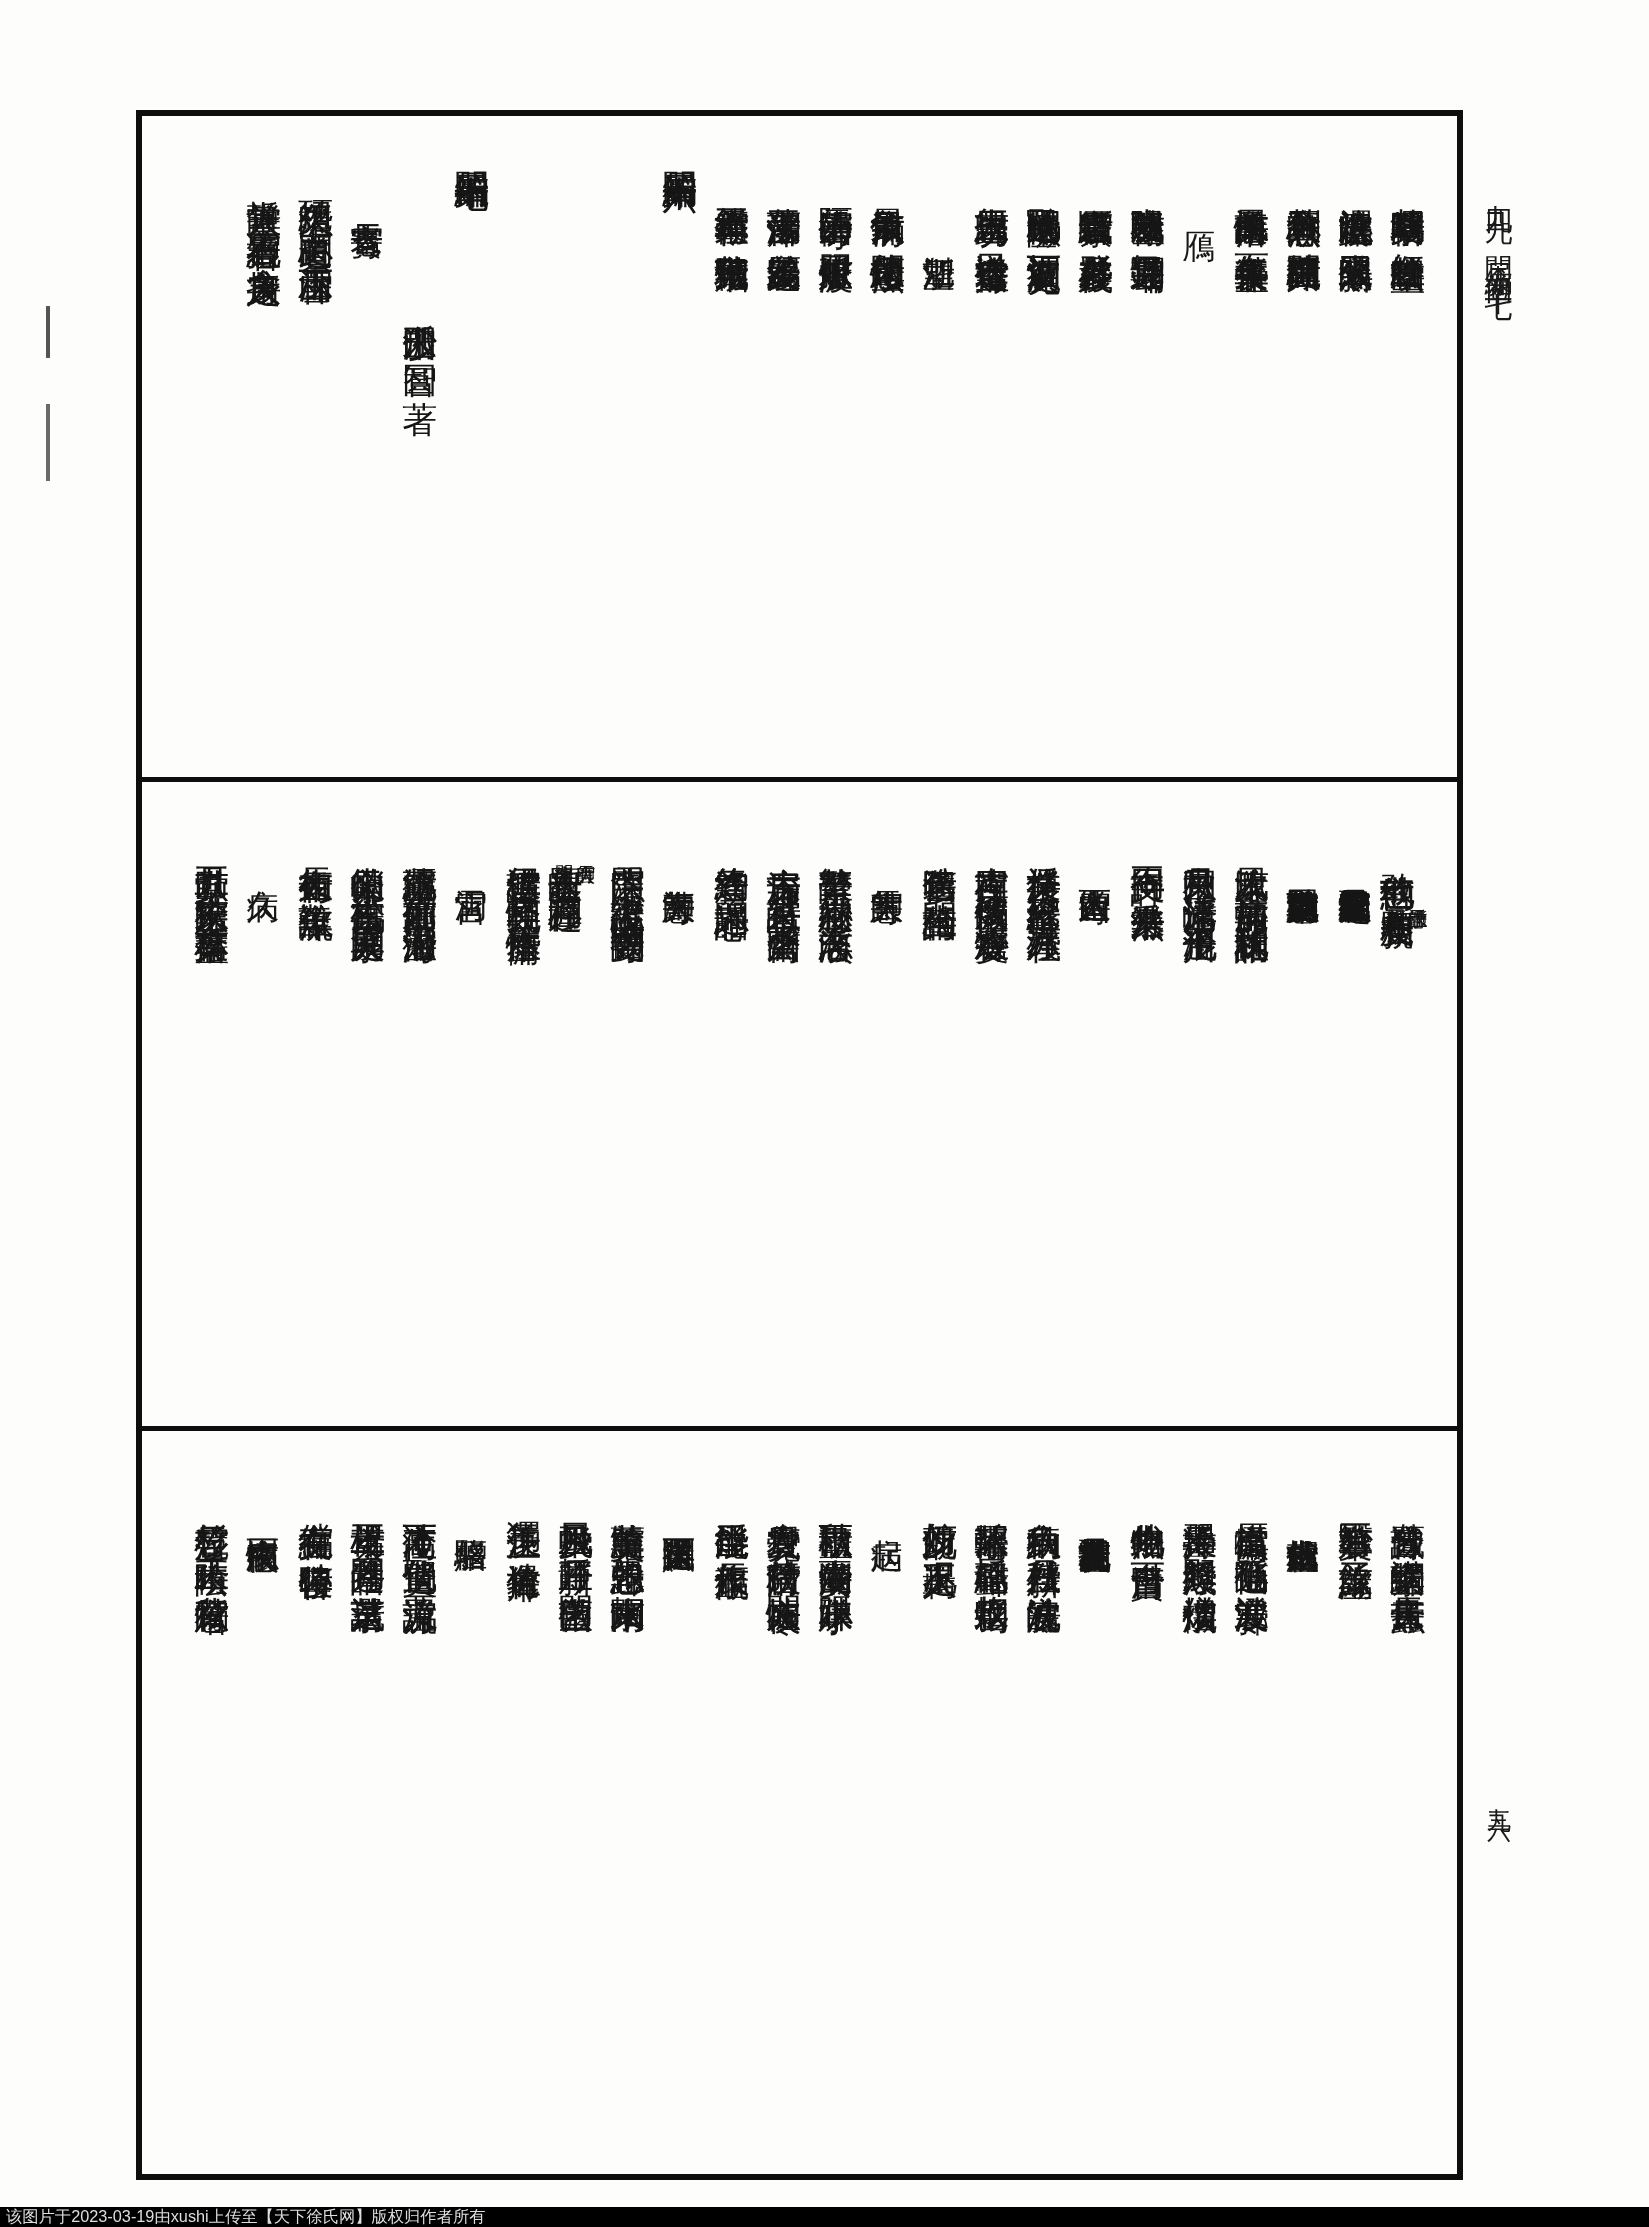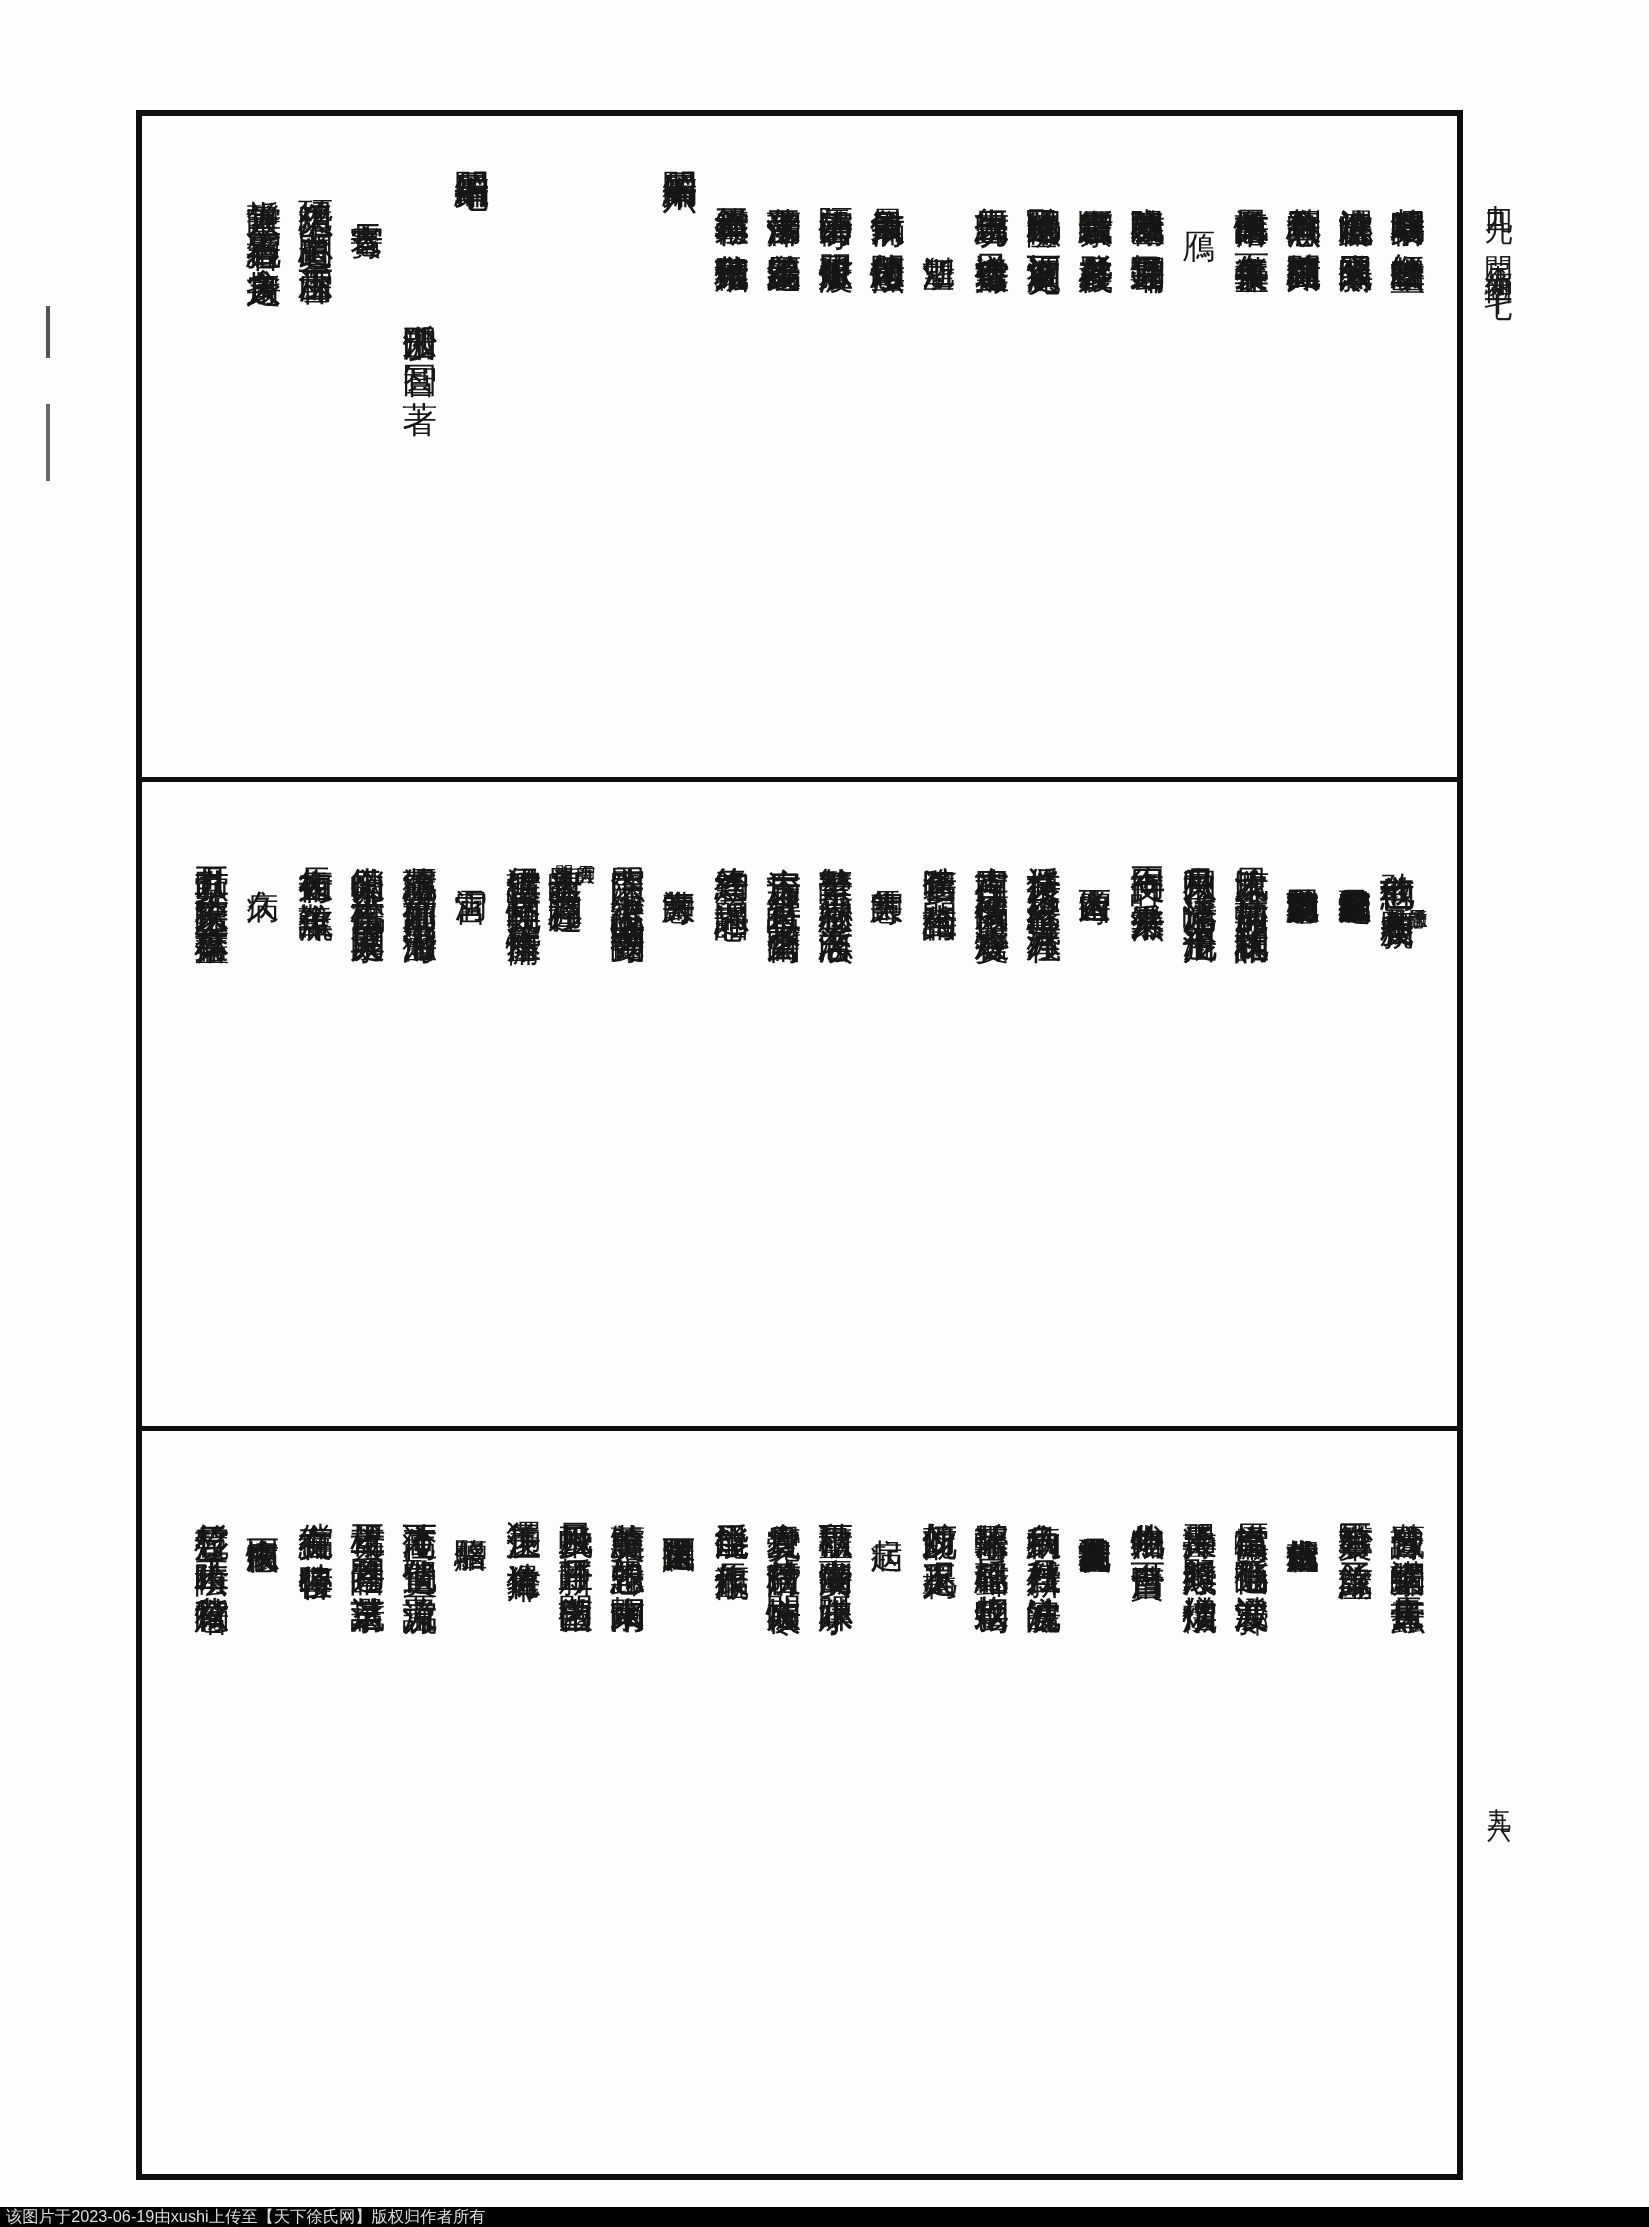--- a/index.html
+++ b/index.html
@@ -140,15 +140,15 @@
       <div class="col"><span class="part" style="margin-inline-start: 36px;">杉竹競霪霪</span><span class="part" style="margin-inline-start: 32px;">天時正積陰</span><span class="part" style="margin-inline-start: 32px;">背窻秋燭暗</span></div>
     </div>
 </div>
 
 <div class="page-num">九三六</div>
 
 <div class="artifact a1"></div>
 <div class="artifact a2"></div>
 
 <div class="watermark">
-  <span>该图片于2023-06-19由xushi上传至【天下徐氏网】版权归作者所有</span>
+  <span>该图片于2023-03-19由xushi上传至【天下徐氏网】版权归作者所有</span>
 </div>
 
 
 </body></html>

